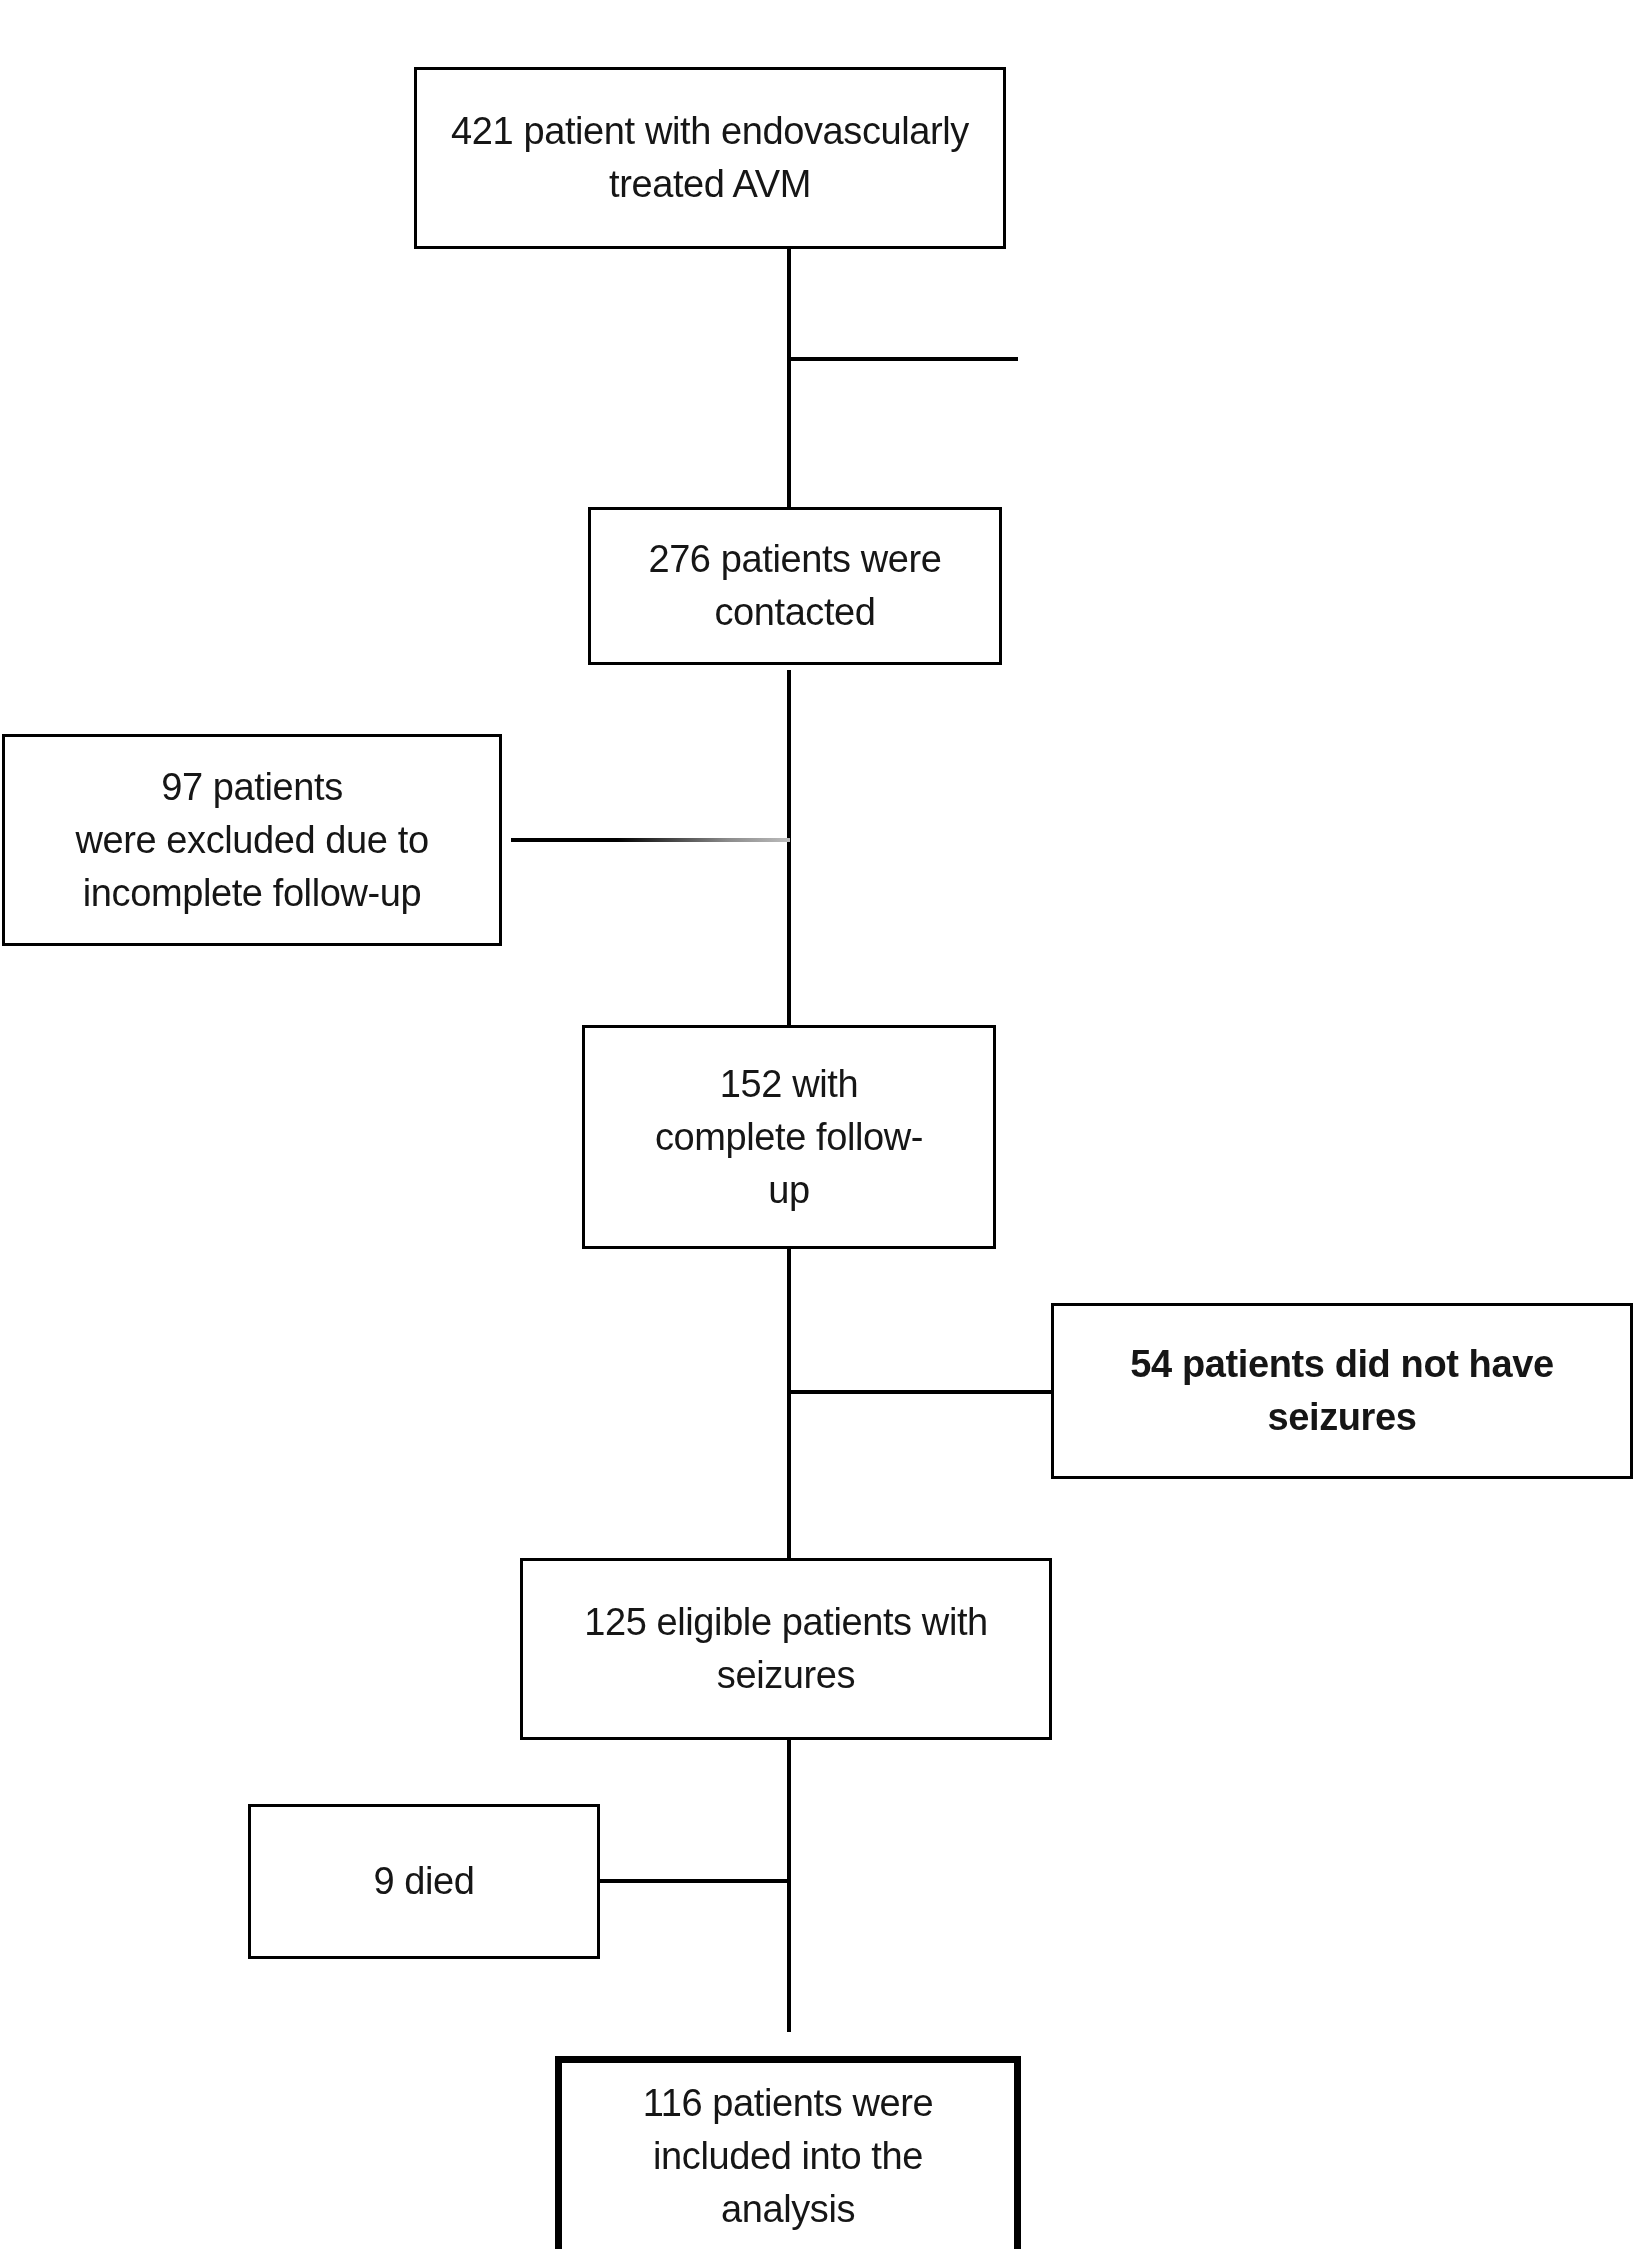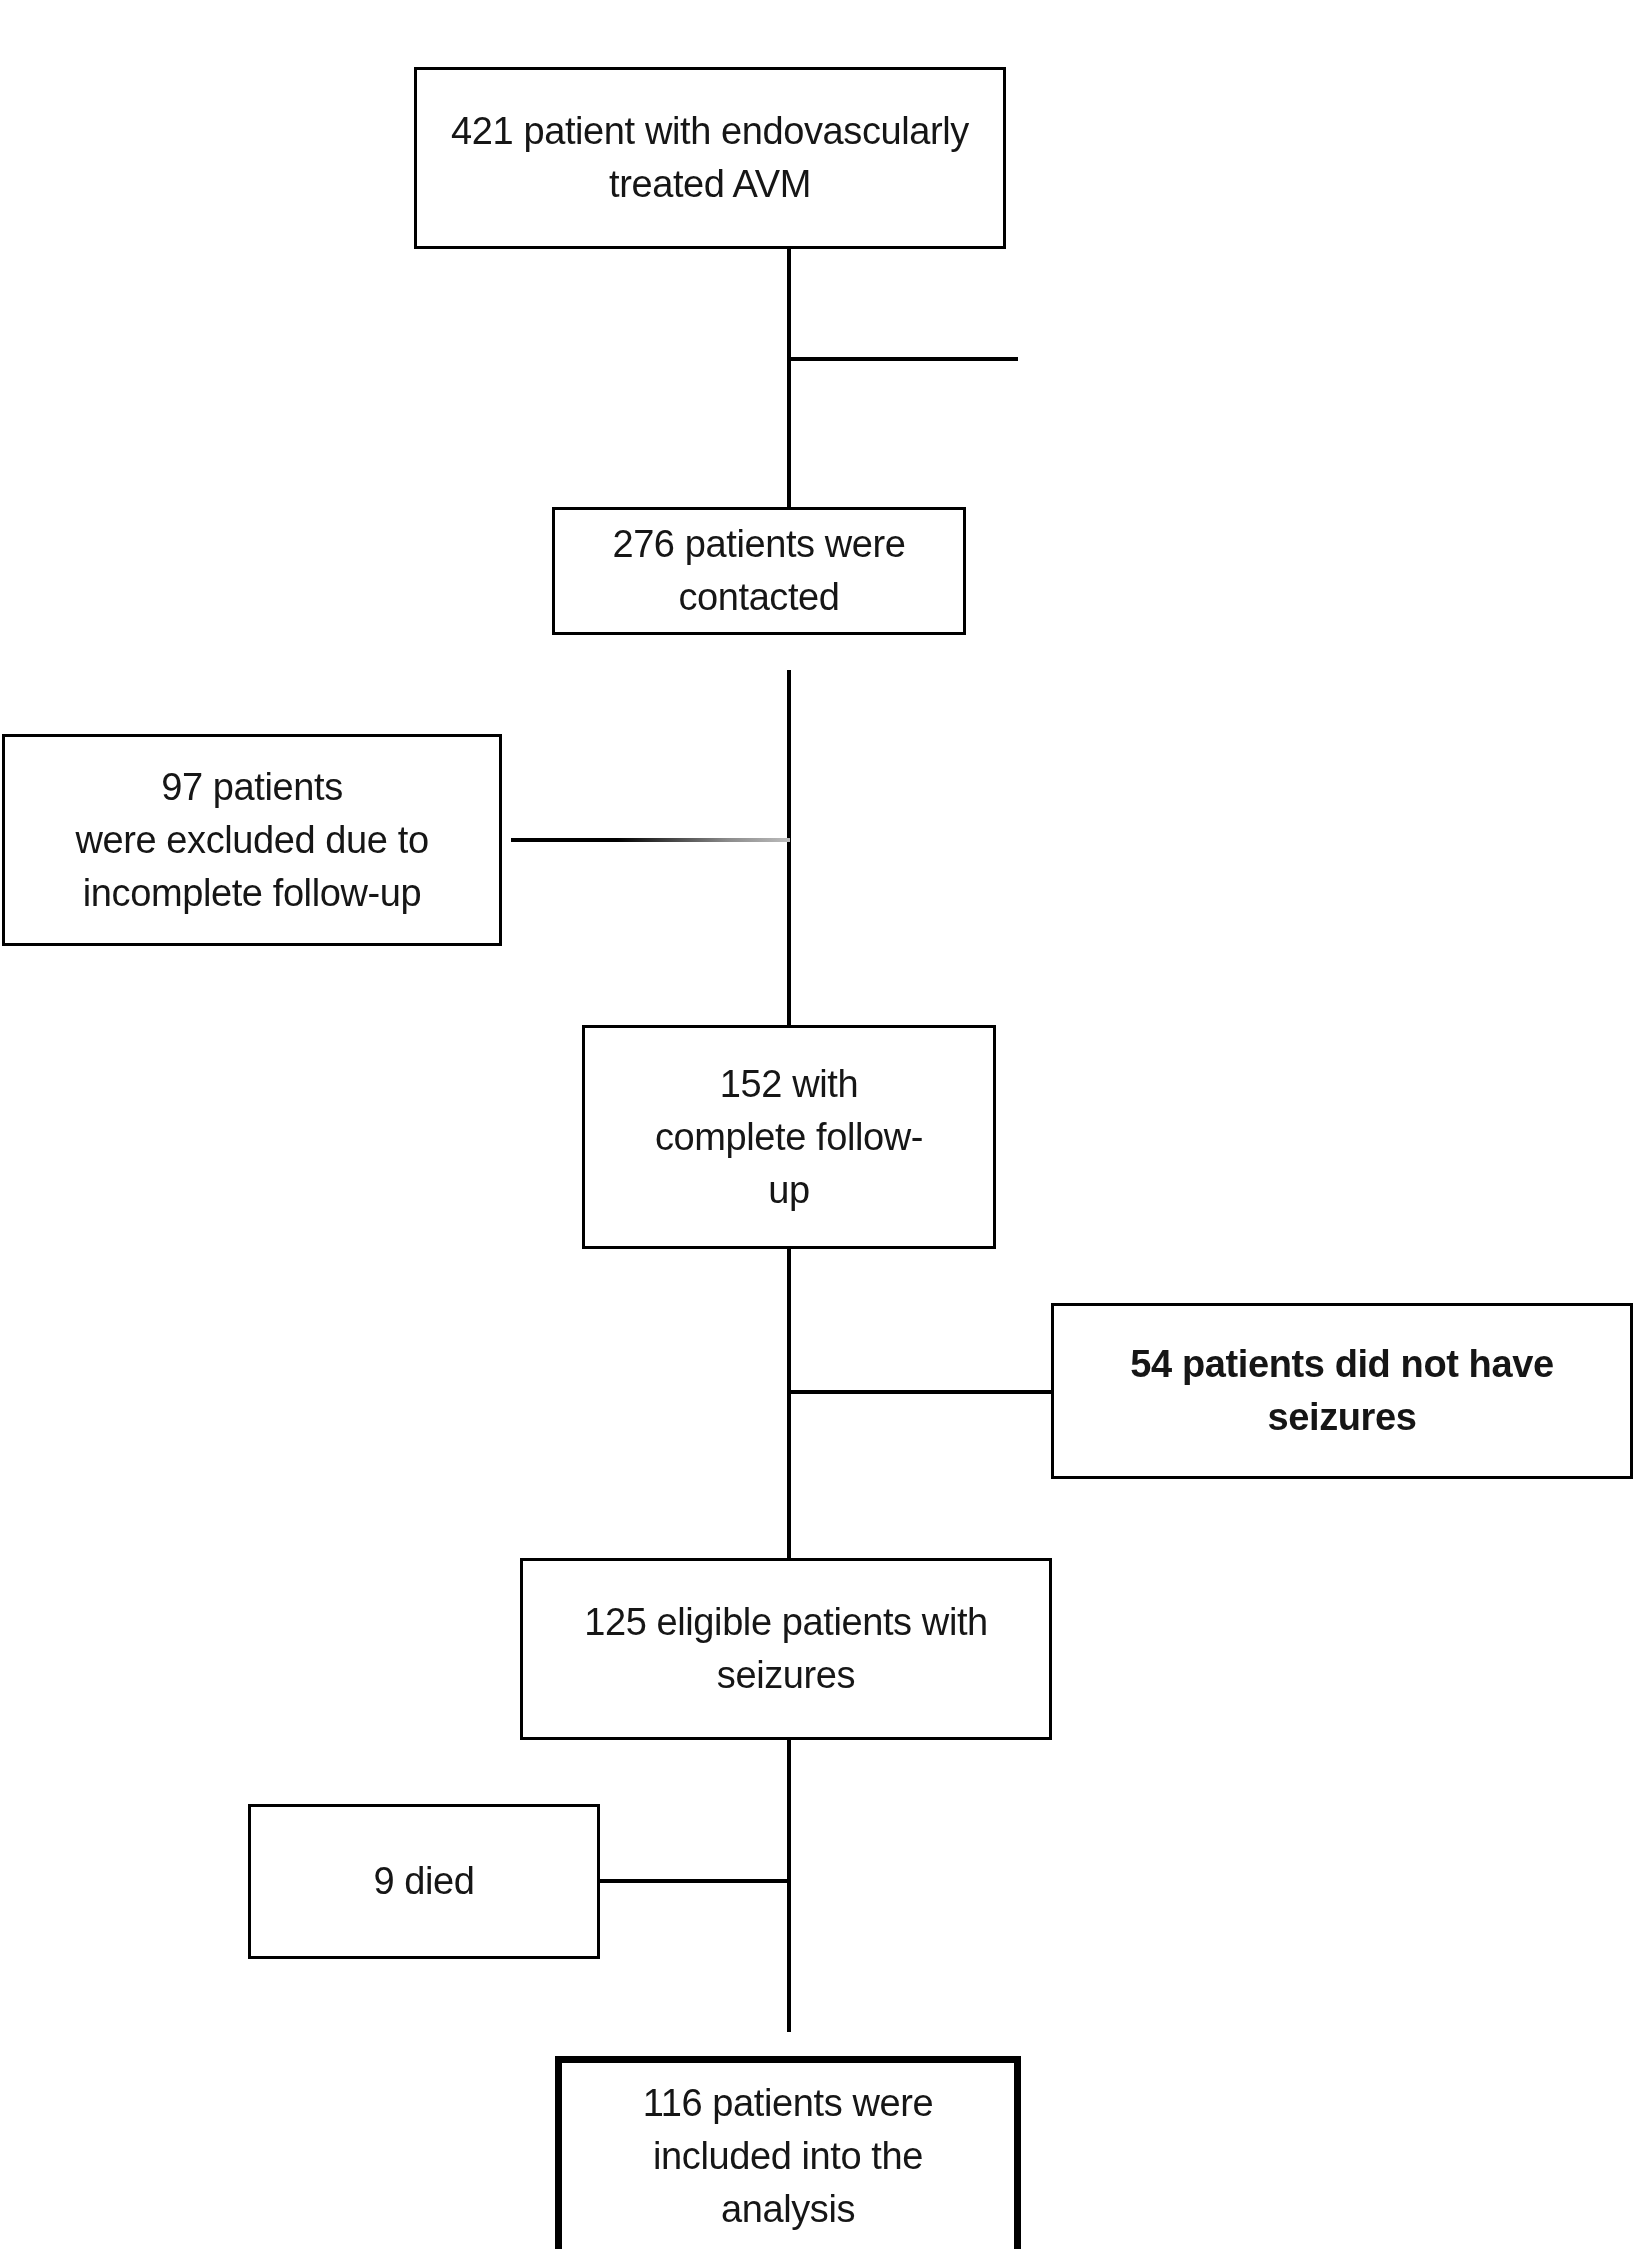--- a/index.html
+++ b/index.html
@@ -72,21 +72,21 @@
   <div class="conn faded" style="left:511px; top:838px; width:279px;"></div>
   <div class="conn" style="left:787px; top:1390px; width:265px;"></div>
   <div class="conn" style="left:589px; top:1879px; width:202px;"></div>
 
   <div class="node" style="left:414px; top:27px; width:592px; height:182px;margin-top:40px;">
     <span class="txt">421 patient with endovascularly
 treated AVM</span>
   </div>
 
 
-  <div class="node" style="left:552px; top:507px; width:414px; height:128px;">
+  <div class="node" style="left:588px; top:507px; width:414px; height:158px;">
     <span class="txt">276 patients were
 contacted</span>
   </div>
 
   <div class="node" style="left:2px; top:734px; width:500px; height:212px;">
     <span class="txt">97 patients
 were excluded due to
 incomplete follow-up</span>
   </div>
 

